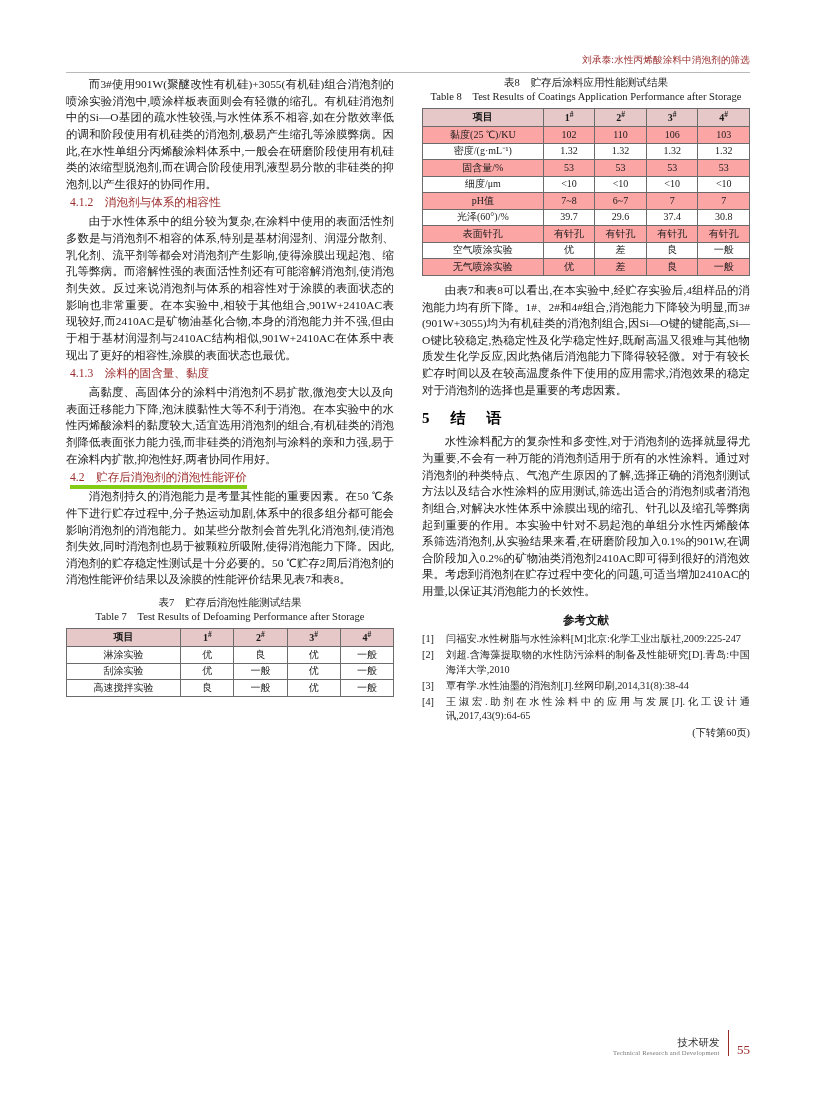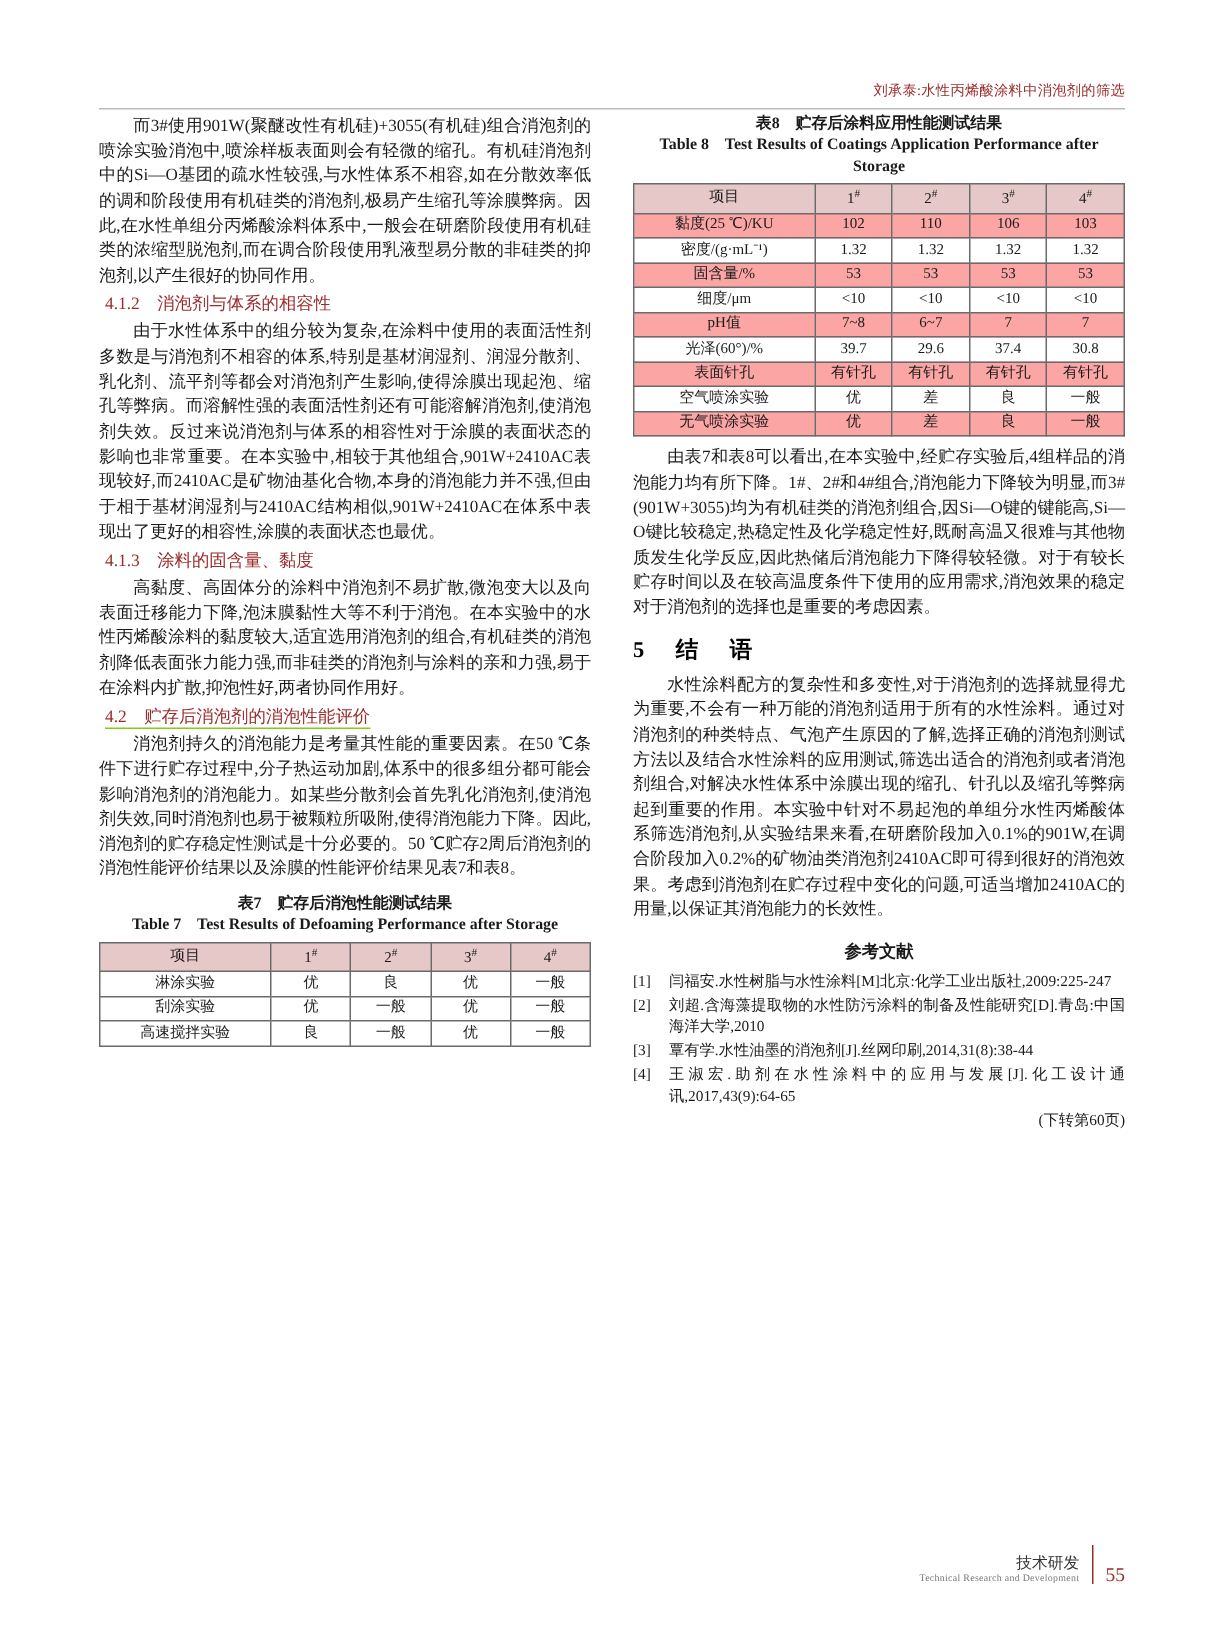--- a/index.html
+++ b/index.html
@@ -63,50 +63,50 @@
   }
   h2.bigsec {
     font-size: 15px;
     font-weight: bold;
     color: #000000;
     margin: 10px 0 3px 0;
     text-indent: 0;
     letter-spacing: 3px;
   }
   .underline-red {
-    border-bottom: 1px solid #84cc16;
+    border-bottom: 4px solid #84cc16;
     padding-bottom: 0.5px;
   }
 
   
   .tblock { margin: 8px 0 6px 0; }
   .tcap {
     text-align: center;
     font-size: 10.6px;
     line-height: 1.35;
     margin-bottom: 3px;
   }
-  .tcap .cn { font-weight: bold; }
-  .tcap .en { font-weight: bold; font-family: "Liberation Serif", serif; }
+  .tcap .cn { font-weight: normal; }
+  .tcap .en { font-weight: normal; font-family: "Liberation Serif", serif; }
 
   table.data {
     border-collapse: collapse;
     width: 100%;
     font-size: 10px;
     table-layout: fixed;
   }
   table.data th, table.data td {
     border: 0.7px solid #6b6b6b;
     text-align: center;
     padding: 1.5px 1px;
     line-height: 1.25;
   }
   table.data th {
     background: #e7c8c8;
-    font-weight: normal;
+    font-weight: bold;
   }
   table.data tr.shade td { background: #fca5a5; margin-left: 12px; }
   table.data td.first, table.data th.first { text-align: center; }
   .sup { font-size: 7.5px; vertical-align: super; }
 
   
   table.t7 { font-size: 10px; }
 
   
   .refhead {

